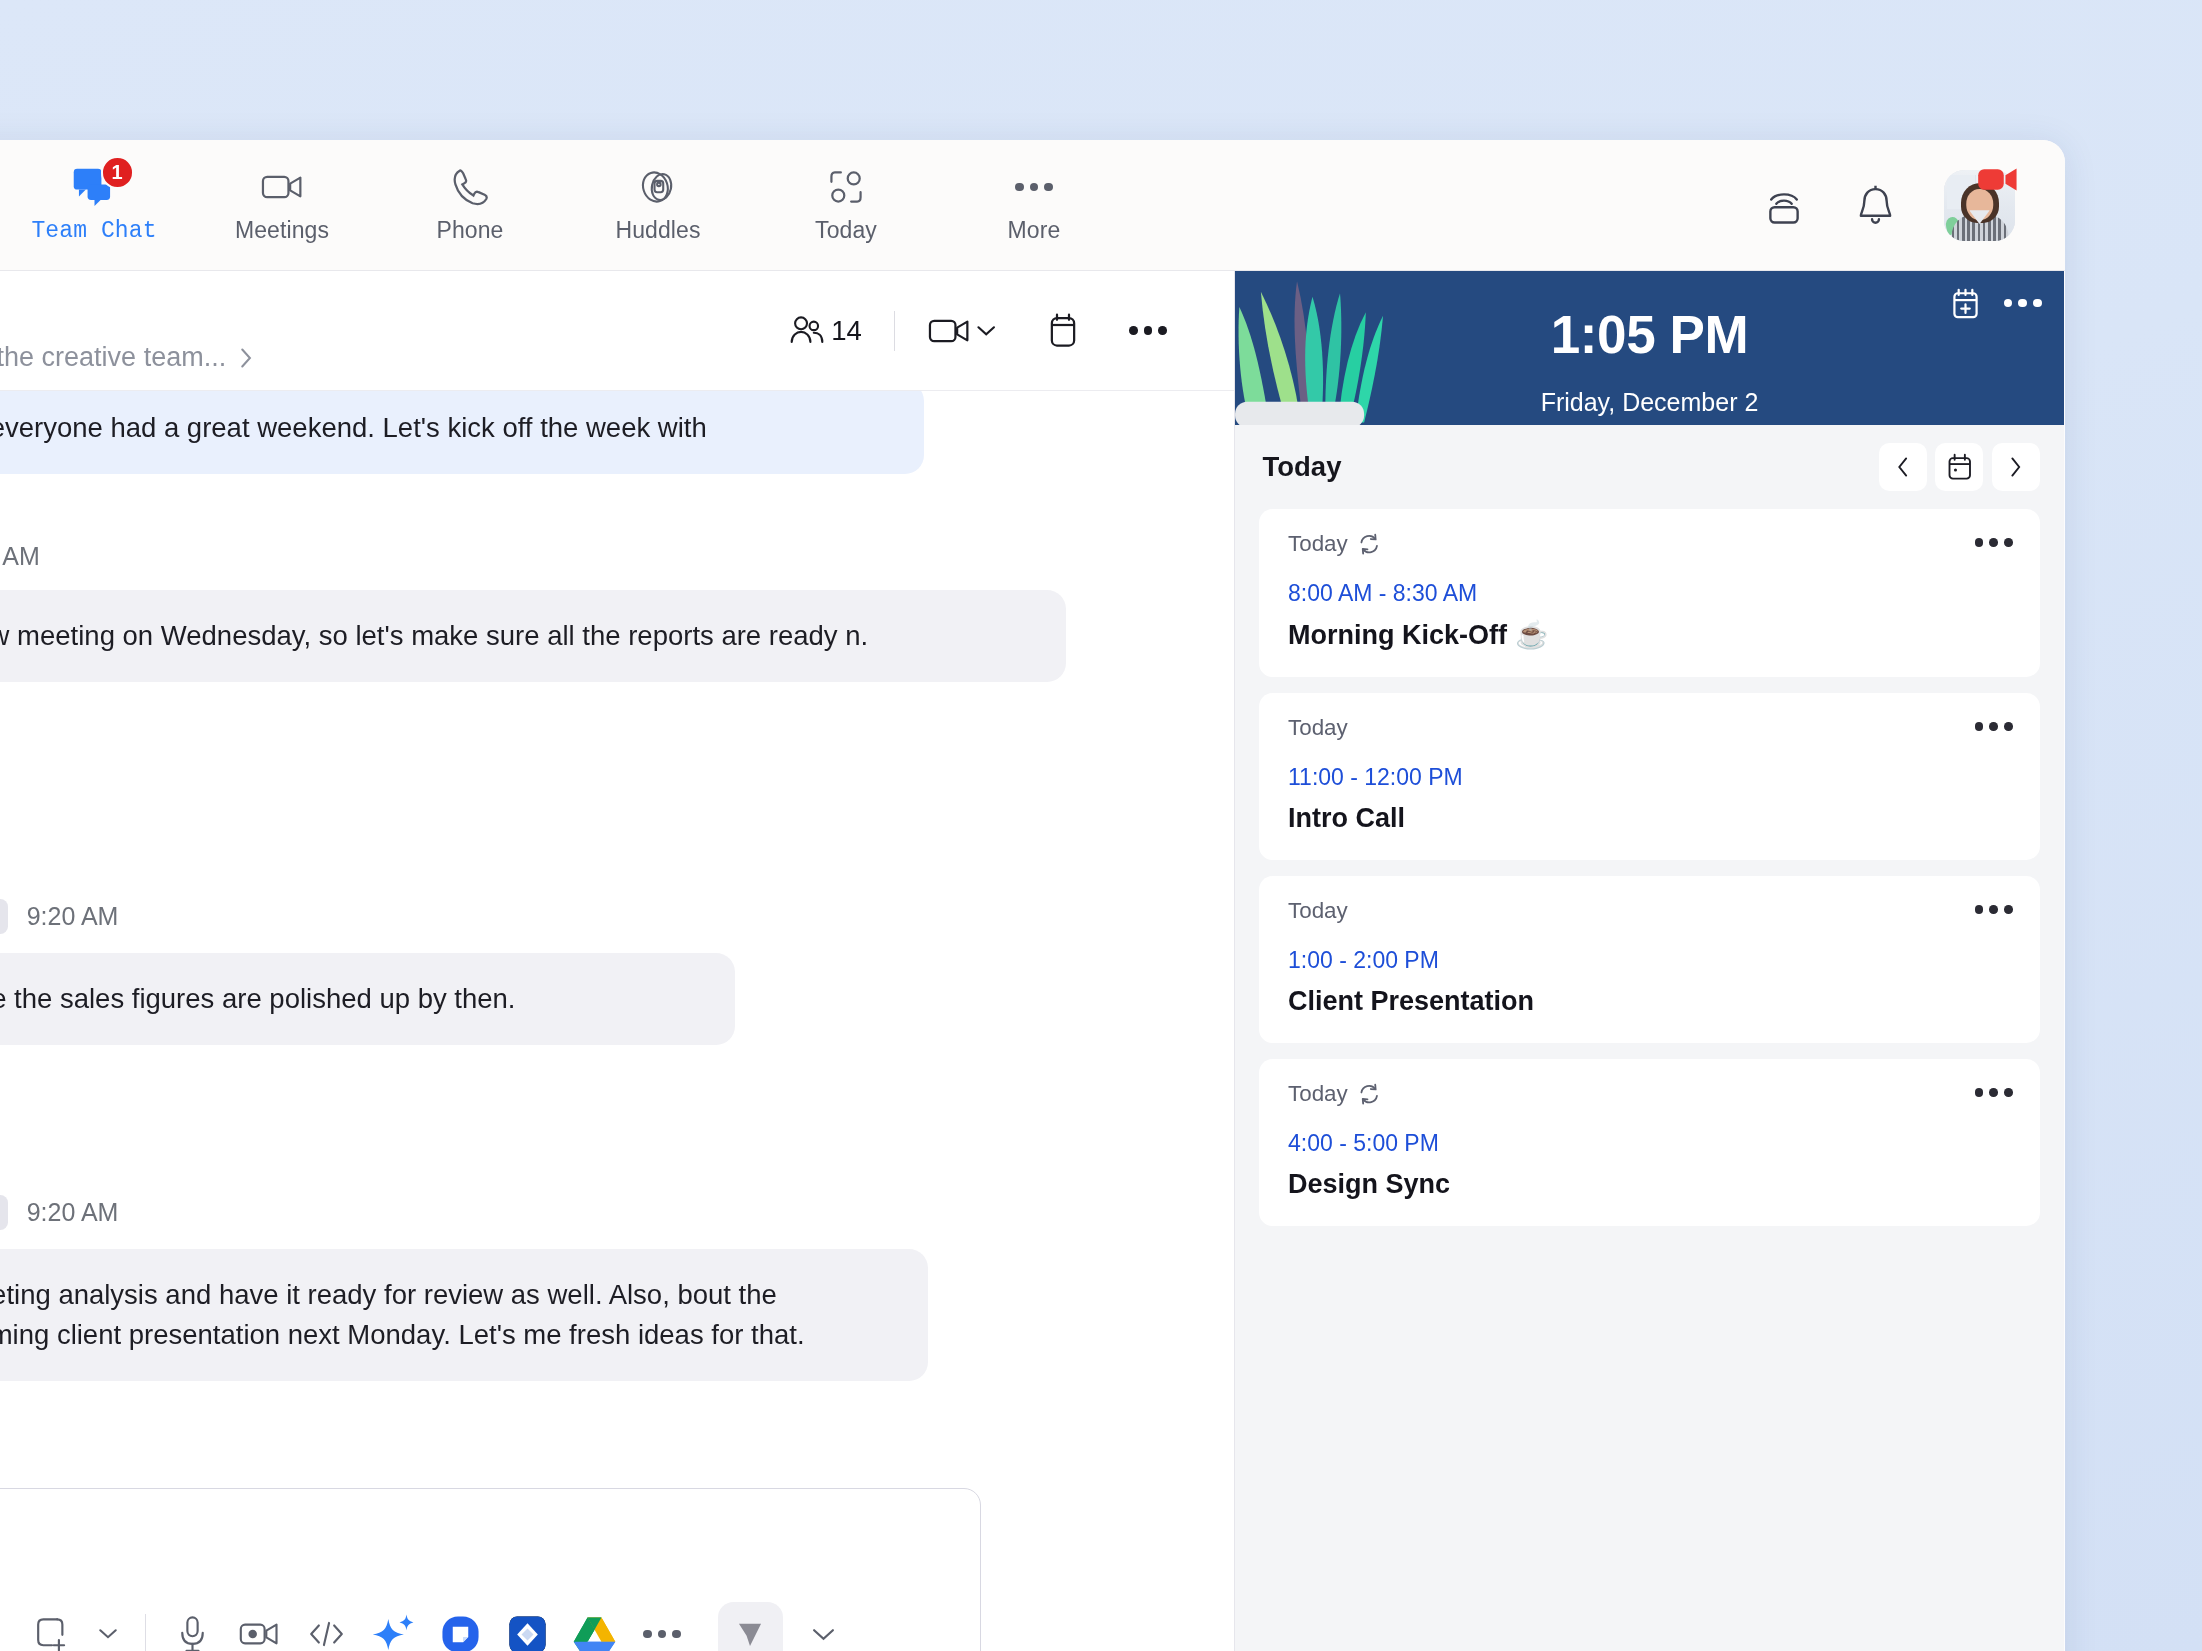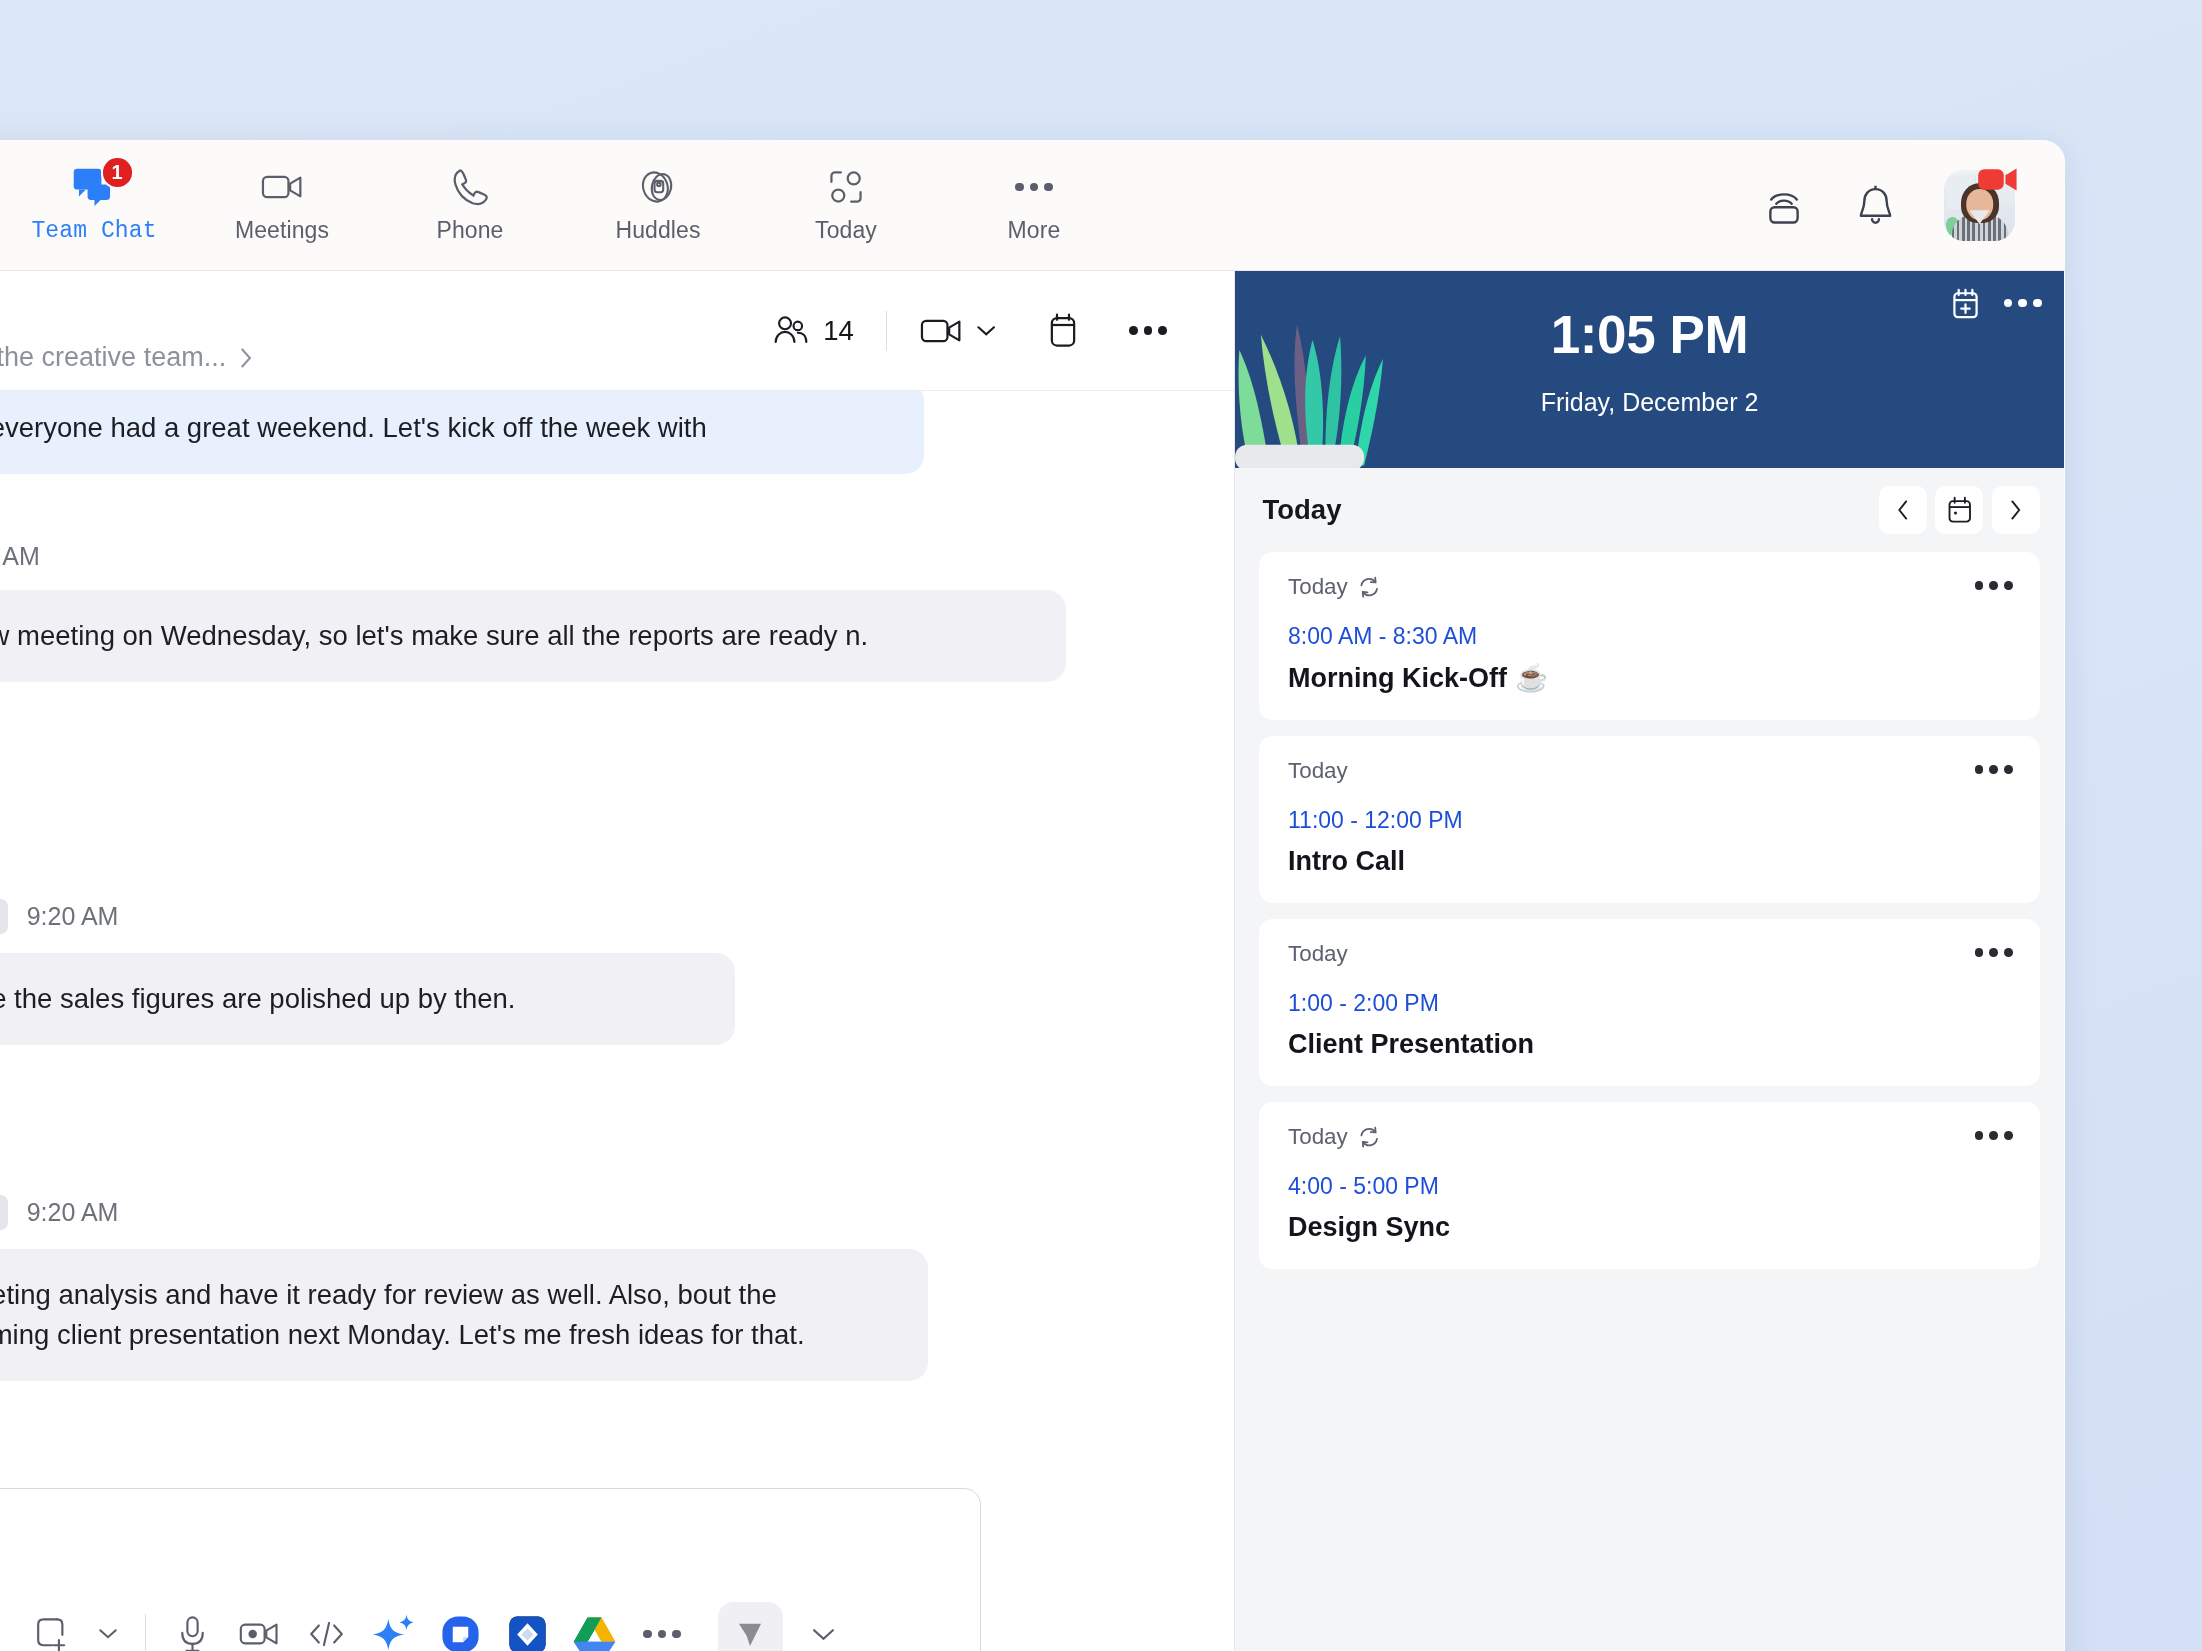--- a/index.html
+++ b/index.html
@@ -166,21 +166,21 @@
     margin-left: auto;
     display: flex;
     align-items: center;
     gap: 0;
     height: 100%;
   }
   .hdr-btn {
     display: flex;
     align-items: center;
     justify-content: center;
-    gap: 12px;
+    gap: 4px;
     cursor: pointer;
     padding: 0 24px;
     color: #1b1b22;
   }
   .hdr-count { font-size: 27.5px; color: #15151c; }
   .hdr-divider { width: 0.9px; height: 40px; background: #dcdce2; margin: 0 8.6px; }
 
   #messages {
     flex: 1;
     position: relative;
@@ -258,21 +258,21 @@
   #right-panel {
     width: 830px;
     height: 100%;
     background: #f4f5f7;
     border-left: 0.9px solid #e6e6ec;
     position: relative;
     overflow: hidden;
   }
 
   #panel-banner {
-    height: 197px;
+    height: 154px;
     background: #254a80;
     position: relative;
     overflow: hidden;
     padding-left: 48px;
   }
   #banner-clock {
     position: absolute;
     left: 0; right: 0;
     top: 33px;
     text-align: center;

